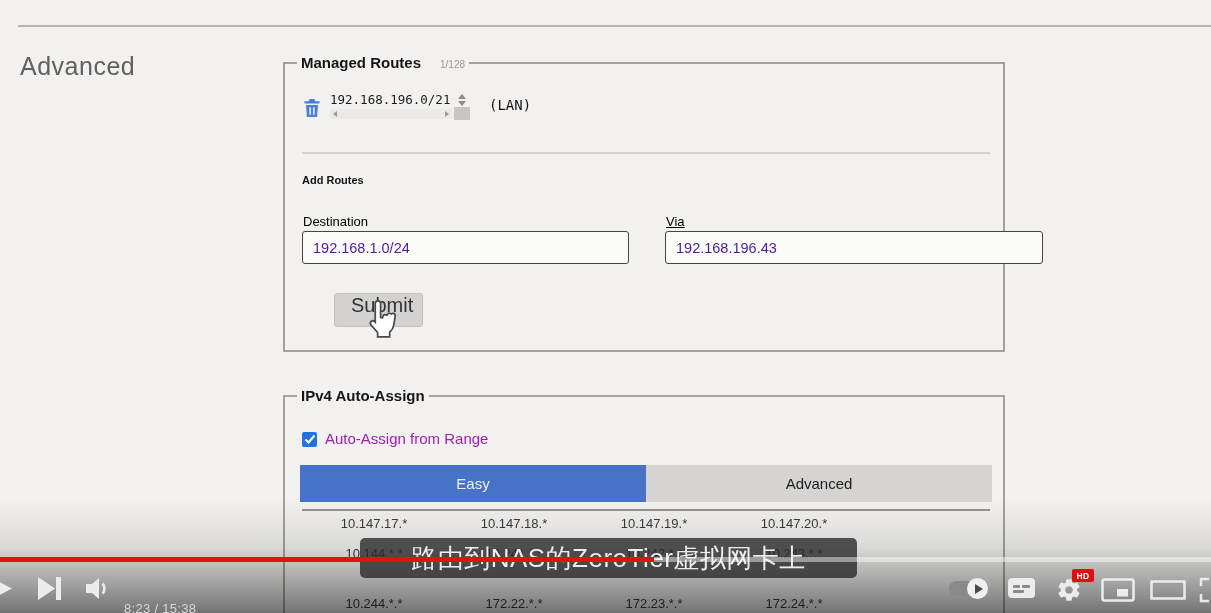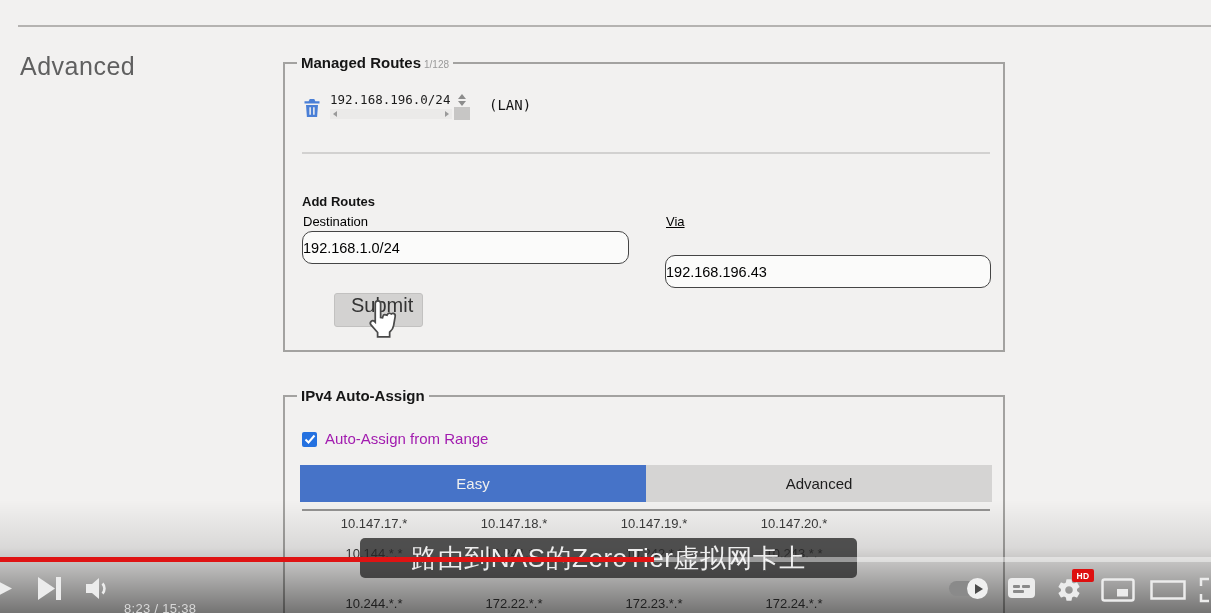--- a/index.html
+++ b/index.html
@@ -8,47 +8,47 @@
 
   
   .top-divider { position:absolute; left:18px; top:25px; width:1193px; height:2px; background:#b5b3b1; }
   .page-heading { position:absolute; left:20px; top:52px; font-size:25px; font-weight:300; color:#606060; letter-spacing:0.5px; }
 
   
   .fieldset { position:absolute; border:2px solid #a3a2a0; }
   .fs-managed { left:283px; top:62px; width:722px; height:290px; }
   .fs-ipv4 { left:283px; top:395px; width:722px; height:270px; }
   .legend { position:absolute; top:-10px; left:12px; background:#f2f1f0; padding:0 4px; font-size:15px; font-weight:bold; color:#161616; white-space:nowrap; }
-  .legend .count { font-size:10px; font-weight:normal; color:#9a9a9a; margin-left:3px; }
+  .legend .count { font-size:10px; font-weight:normal; color:#9a9a9a; margin-left:19px; }
 
   
   .trash-btn { position:absolute; left:18px; top:34px; width:18px; height:20px; cursor:pointer; }
   .num-input { position:absolute; left:45px; top:28px; width:140px; }
   .num-flex { display:flex; }
   .num-main { width:126px; }
   .num-value { font-family:"DejaVu Sans Mono", monospace; font-size:12.5px; color:#1b1b1b; white-space:nowrap; line-height:16px; }
   .num-scroll { position:relative; height:10px; background:#ebeae9; margin-top:1px; }
   .scroll-arrow { position:absolute; top:2px; width:0; height:0; border-top:3px solid transparent; border-bottom:3px solid transparent; }
   .scroll-left { left:3px; border-right:4px solid #9a9a9a; }
   .scroll-right { right:3px; border-left:4px solid #9a9a9a; }
   .num-side { width:16px; margin-left:2px; }
   .num-spin { height:15px; display:flex; flex-direction:column; align-items:center; justify-content:center; gap:2px; }
   .spin-up { width:0; height:0; border-left:4px solid transparent; border-right:4px solid transparent; border-bottom:5px solid #8c8c8c; }
   .spin-down { width:0; height:0; border-left:4px solid transparent; border-right:4px solid transparent; border-top:5px solid #8c8c8c; }
   .num-corner { height:13px; background:#c7c6c5; }
   .route-note { position:absolute; left:204px; top:33px; font-family:"DejaVu Sans Mono", monospace; font-size:14px; color:#141414; }
 
   .mr-divider { position:absolute; left:17px; top:88px; width:688px; height:2px; background:#d2d1d0; }
-  .add-routes-heading { position:absolute; left:17px; top:130px; font-size:13px; font-weight:bold; color:#141414; }
+  .add-routes-heading { position:absolute; left:17px; top:110px; font-size:11px; font-weight:bold; color:#141414; }
   .field-label { position:absolute; font-size:13px; color:#000000; }
   .lbl-dest { left:18px; top:150px; }
   .lbl-via { left:381px; top:150px;text-decoration:underline; }
-  .text-input { position:absolute; height:33px; border:1.5px solid #454545; border-radius:10px; background:#fbfbfa; padding:0 0; font-size:14.5px; color:#000000; font-family:"Liberation Sans", sans-serif; }
+  .text-input { position:absolute; height:33px; border:1.5px solid #454545; border-radius:3px; background:#fbfbfa; padding:0 10px; font-size:14.5px; color:#4c1d95; font-family:"Liberation Sans", sans-serif; }
   .inp-dest { left:17px; top:167px; width:327px; }
-  .inp-via { left:380px; top:167px; width:326px;margin-top:24px; }
+  .inp-via { left:380px; top:167px; width:378px; }
   .submit-btn { position:absolute; left:17px; top:229px; width:89px; height:34px; background:#d3d2d1; border:1px solid #c2c1c0; border-radius:3px; font-size:20px; color:#333; display:flex; align-items:flex-start; justify-content:flex-start; padding-left:16px; cursor:pointer;margin-left:32px; }
   .hand-cursor { position:absolute; left:79px; top:234px; width:38px; height:48px; z-index:3; }
 
   
   .checkbox { position:absolute; left:17px; top:35px; width:15px; height:15px; background:#2471e0; border-radius:2px; cursor:pointer; }
   .checkbox svg { position:absolute; left:1.5px; top:2px; }
   .checkbox-label { position:absolute; left:40px; top:33px; font-size:15px; color:#a21caf; }
   .mode-tabs { position:absolute; left:15px; top:68px; width:692px; height:37px; display:flex; }
   .tab { flex:1; display:flex; align-items:center; justify-content:center; font-size:15px; cursor:pointer; }
   .tab-easy { background:#4673c8; color:#f0f0ef; }
@@ -100,21 +100,21 @@
     <div class="trash-btn">
       <svg width="18" height="20" viewBox="0 0 24 26">
         <path fill="#4a7fd6" d="M9 1h6l1.5 3H22v3H2V4h5.5L9 1z"></path>
         <path fill="#4a7fd6" d="M4 9h16l-1.2 16H5.2L4 9zm4.5 3v10h2V12h-2zm5 0v10h2V12h-2z"></path>
       </svg>
     </div>
 
     <div class="num-input">
       <div class="num-flex">
         <div class="num-main">
-          <div class="num-value">192.168.196.0/24</div>
+          <div class="num-value">192.168.196.0/21</div>
           <div class="num-scroll">
             <div class="scroll-arrow scroll-left"></div>
             <div class="scroll-arrow scroll-right"></div>
           </div>
         </div>
         <div class="num-side">
           <div class="num-spin">
             <div class="spin-up"></div>
             <div class="spin-down"></div>
           </div>

